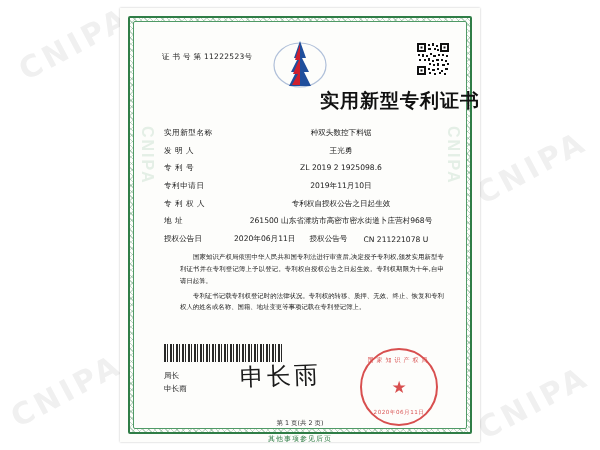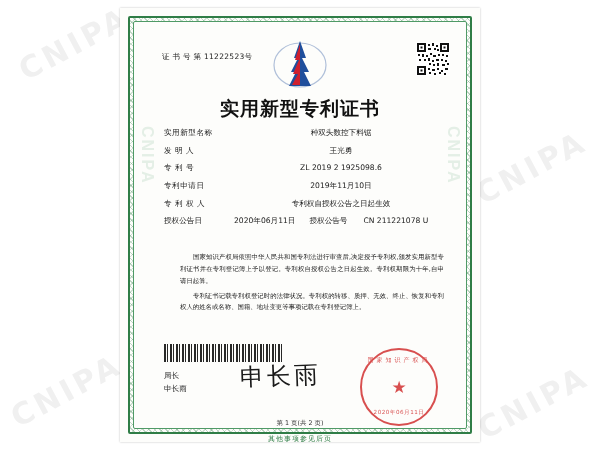--- a/index.html
+++ b/index.html
@@ -92,22 +92,22 @@
   .qr svg{display:block;}
 
   
   .emblem{
     position:absolute;left:50%;top:30px;
     transform:translateX(-50%);
     width:70px;height:56px;
   }
 
   .title{
-    position:absolute;left:0;right:0;top:88px;
-    text-align:center;
+    position:absolute;left:0;right:0;top:80px;
+    text-align:right;
     font-family:"DejaVu Sans","Liberation Sans",sans-serif;
     font-weight:bold;
     font-size:19px;
     color:#111;
     letter-spacing:1px;
   }
 
   .fields{
     position:absolute;left:44px;top:120px;right:32px;
   }
@@ -126,21 +126,21 @@
   }
   .field .val{flex:1 1 auto;text-align:center;}
   .row-two{
     display:flex;
     font-size:7.6px;
     color:#1a1a1a;
     margin-bottom:8.2px;
   }
   .row-two .cell{display:flex;align-items:baseline;}
   .row-two .cell .lab{width:70px;flex:0 0 70px;}
-  .row-two .cell2{margin-left:14px;display:flex;align-items:flex-start;}
+  .row-two .cell2{margin-left:14px;display:flex;align-items:flex-end;}
   .row-two .cell2 .lab{width:54px;flex:0 0 54px;}
 
   .para{
     position:absolute;left:44px;right:36px;top:244px;
     font-size:6.4px;
     line-height:1.85;
     color:#222;
     text-align:justify;
   }
   .para p{margin:0 0 3px 16px;text-indent:13px;}
@@ -295,20 +295,24 @@
         <span class="val">ZL 2019 2 1925098.6</span>
       </div>
       <div class="field">
         <span class="lab">专利申请日</span>
         <span class="val">2019年11月10日</span>
       </div>
       <div class="field">
         <span class="lab">专 利 权 人</span>
         <span class="val">专利权自授权公告之日起生效</span>
       </div>
+      <div class="field">
+        <span class="lab">地 址</span>
+        <span class="val">261500 山东省潍坊市高密市密水街道卜庄营村968号</span>
+      </div>
       <div class="row-two">
         <span class="cell">
           <span class="lab">授权公告日</span>
           <span>2020年06月11日</span>
         </span>
         <span class="cell2">
           <span class="lab">授权公告号</span>
           <span>CN 211221078 U</span>
         </span>
       </div>

